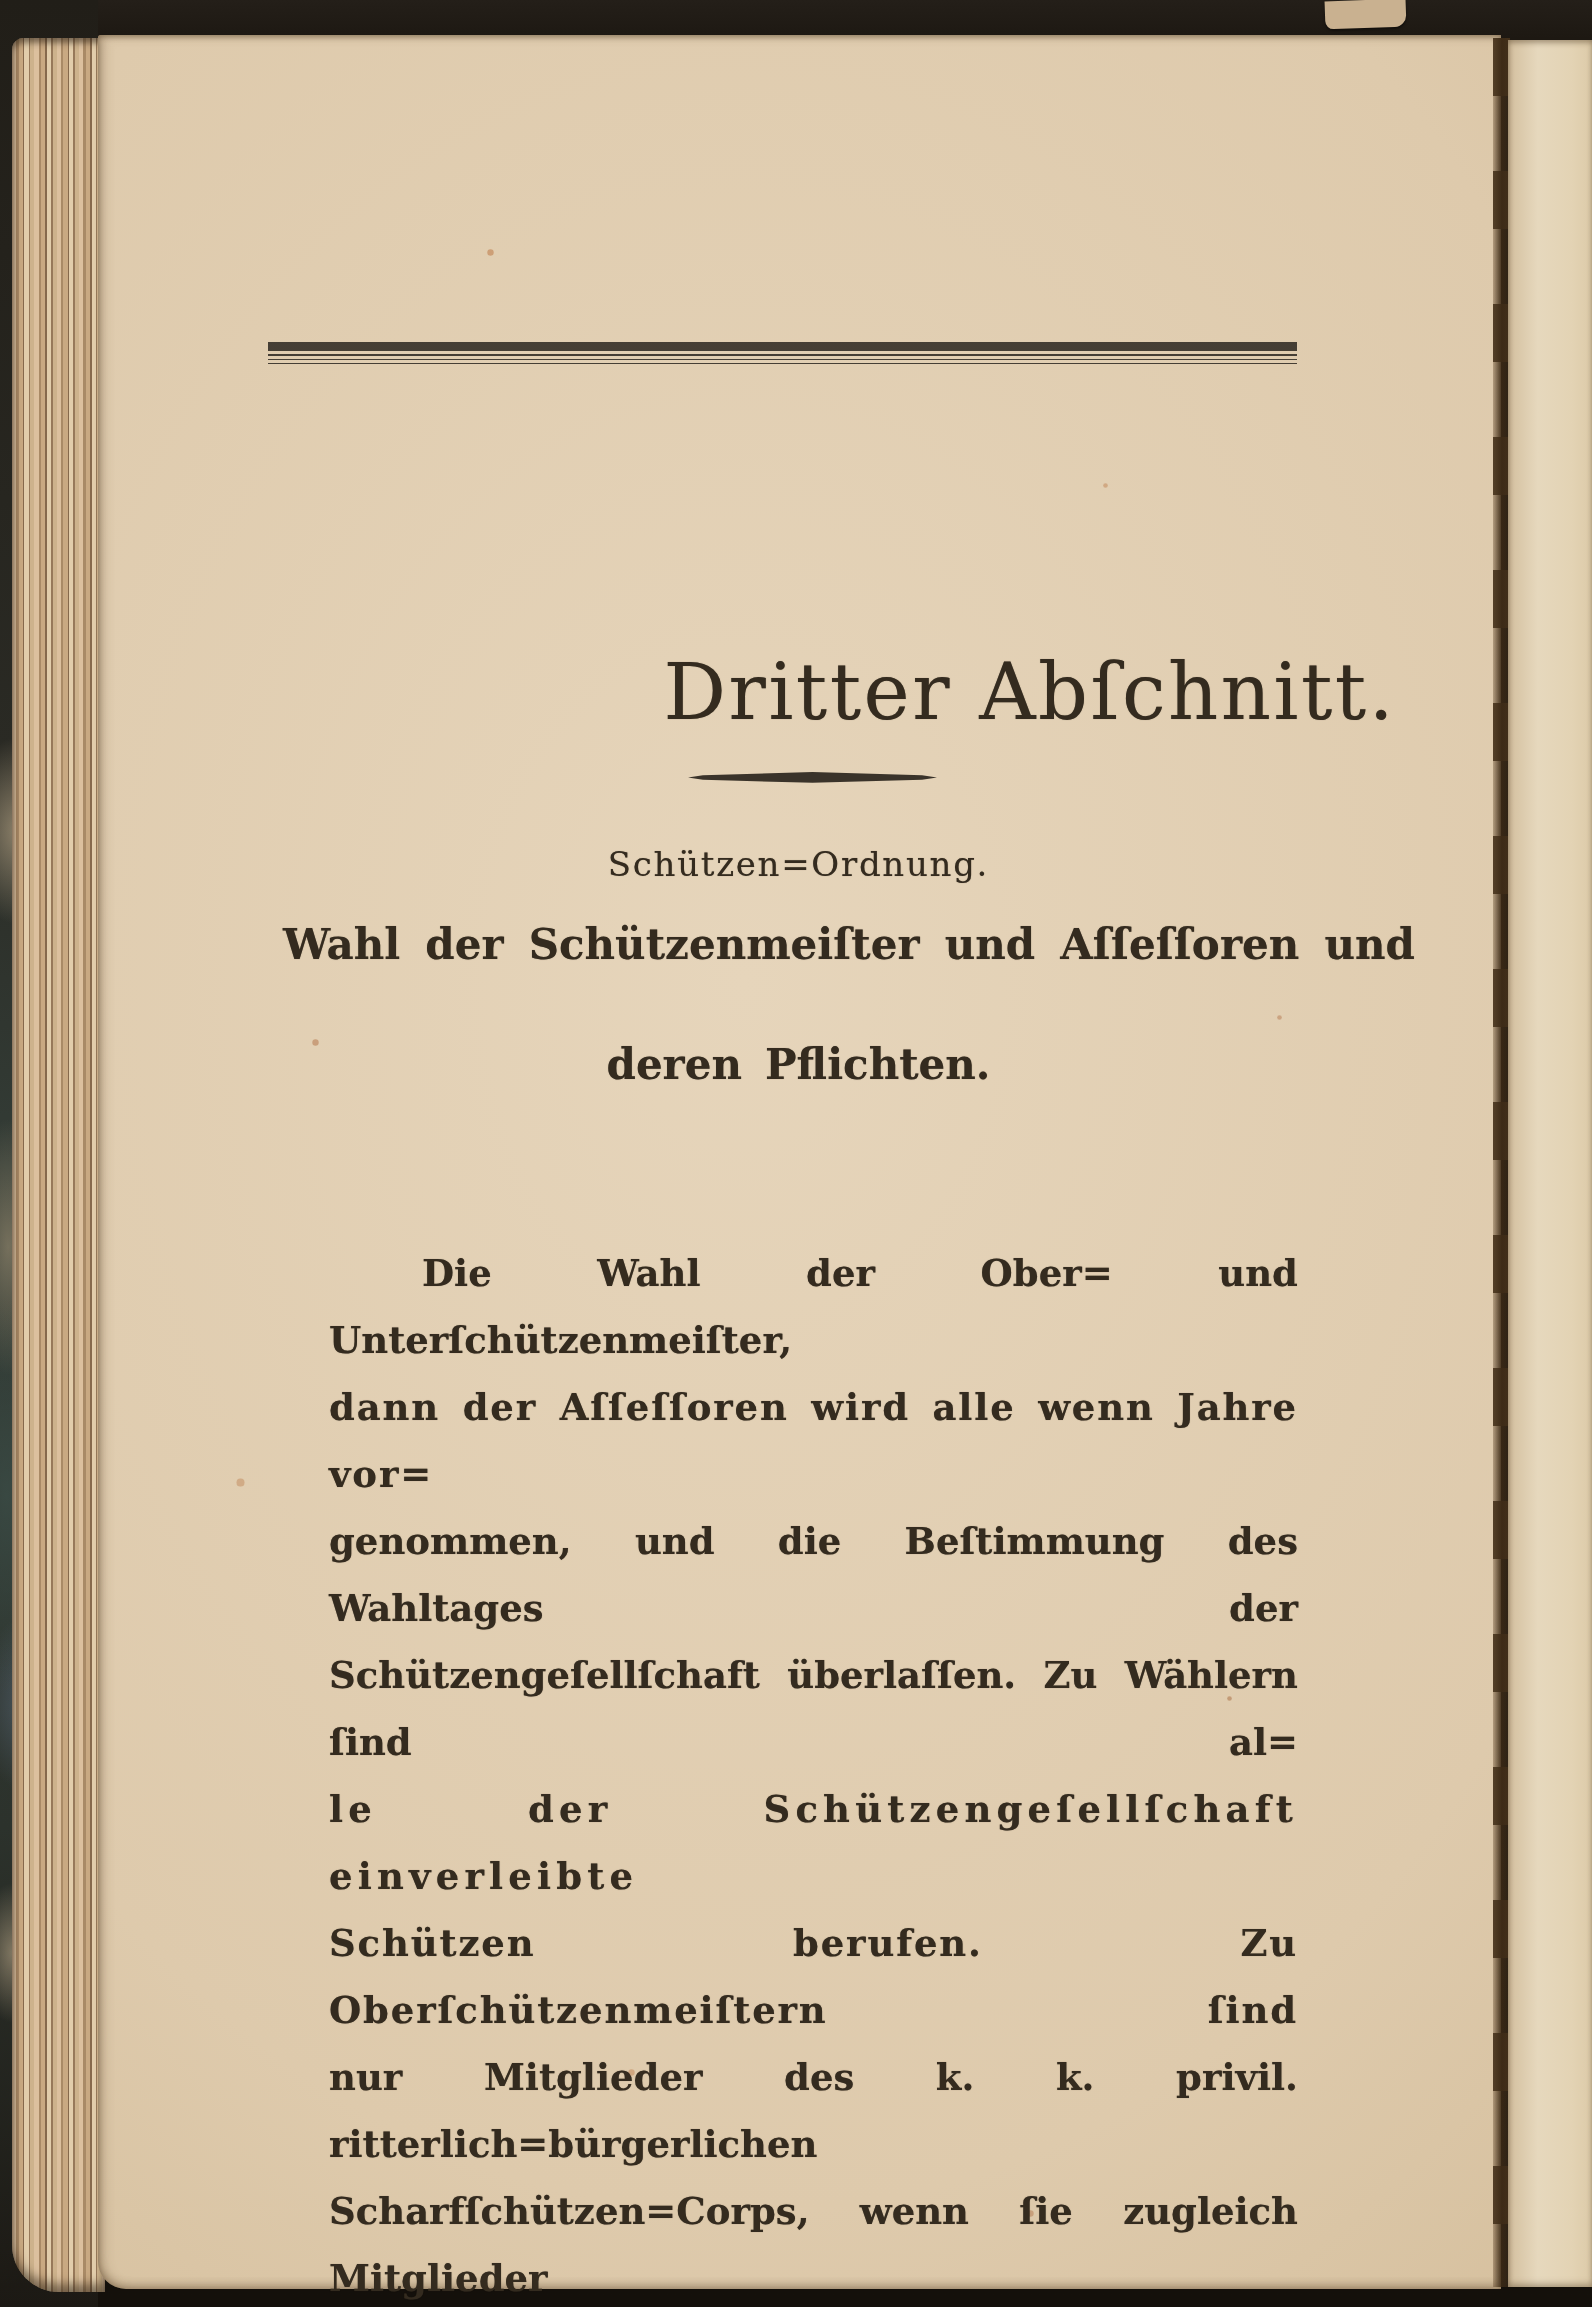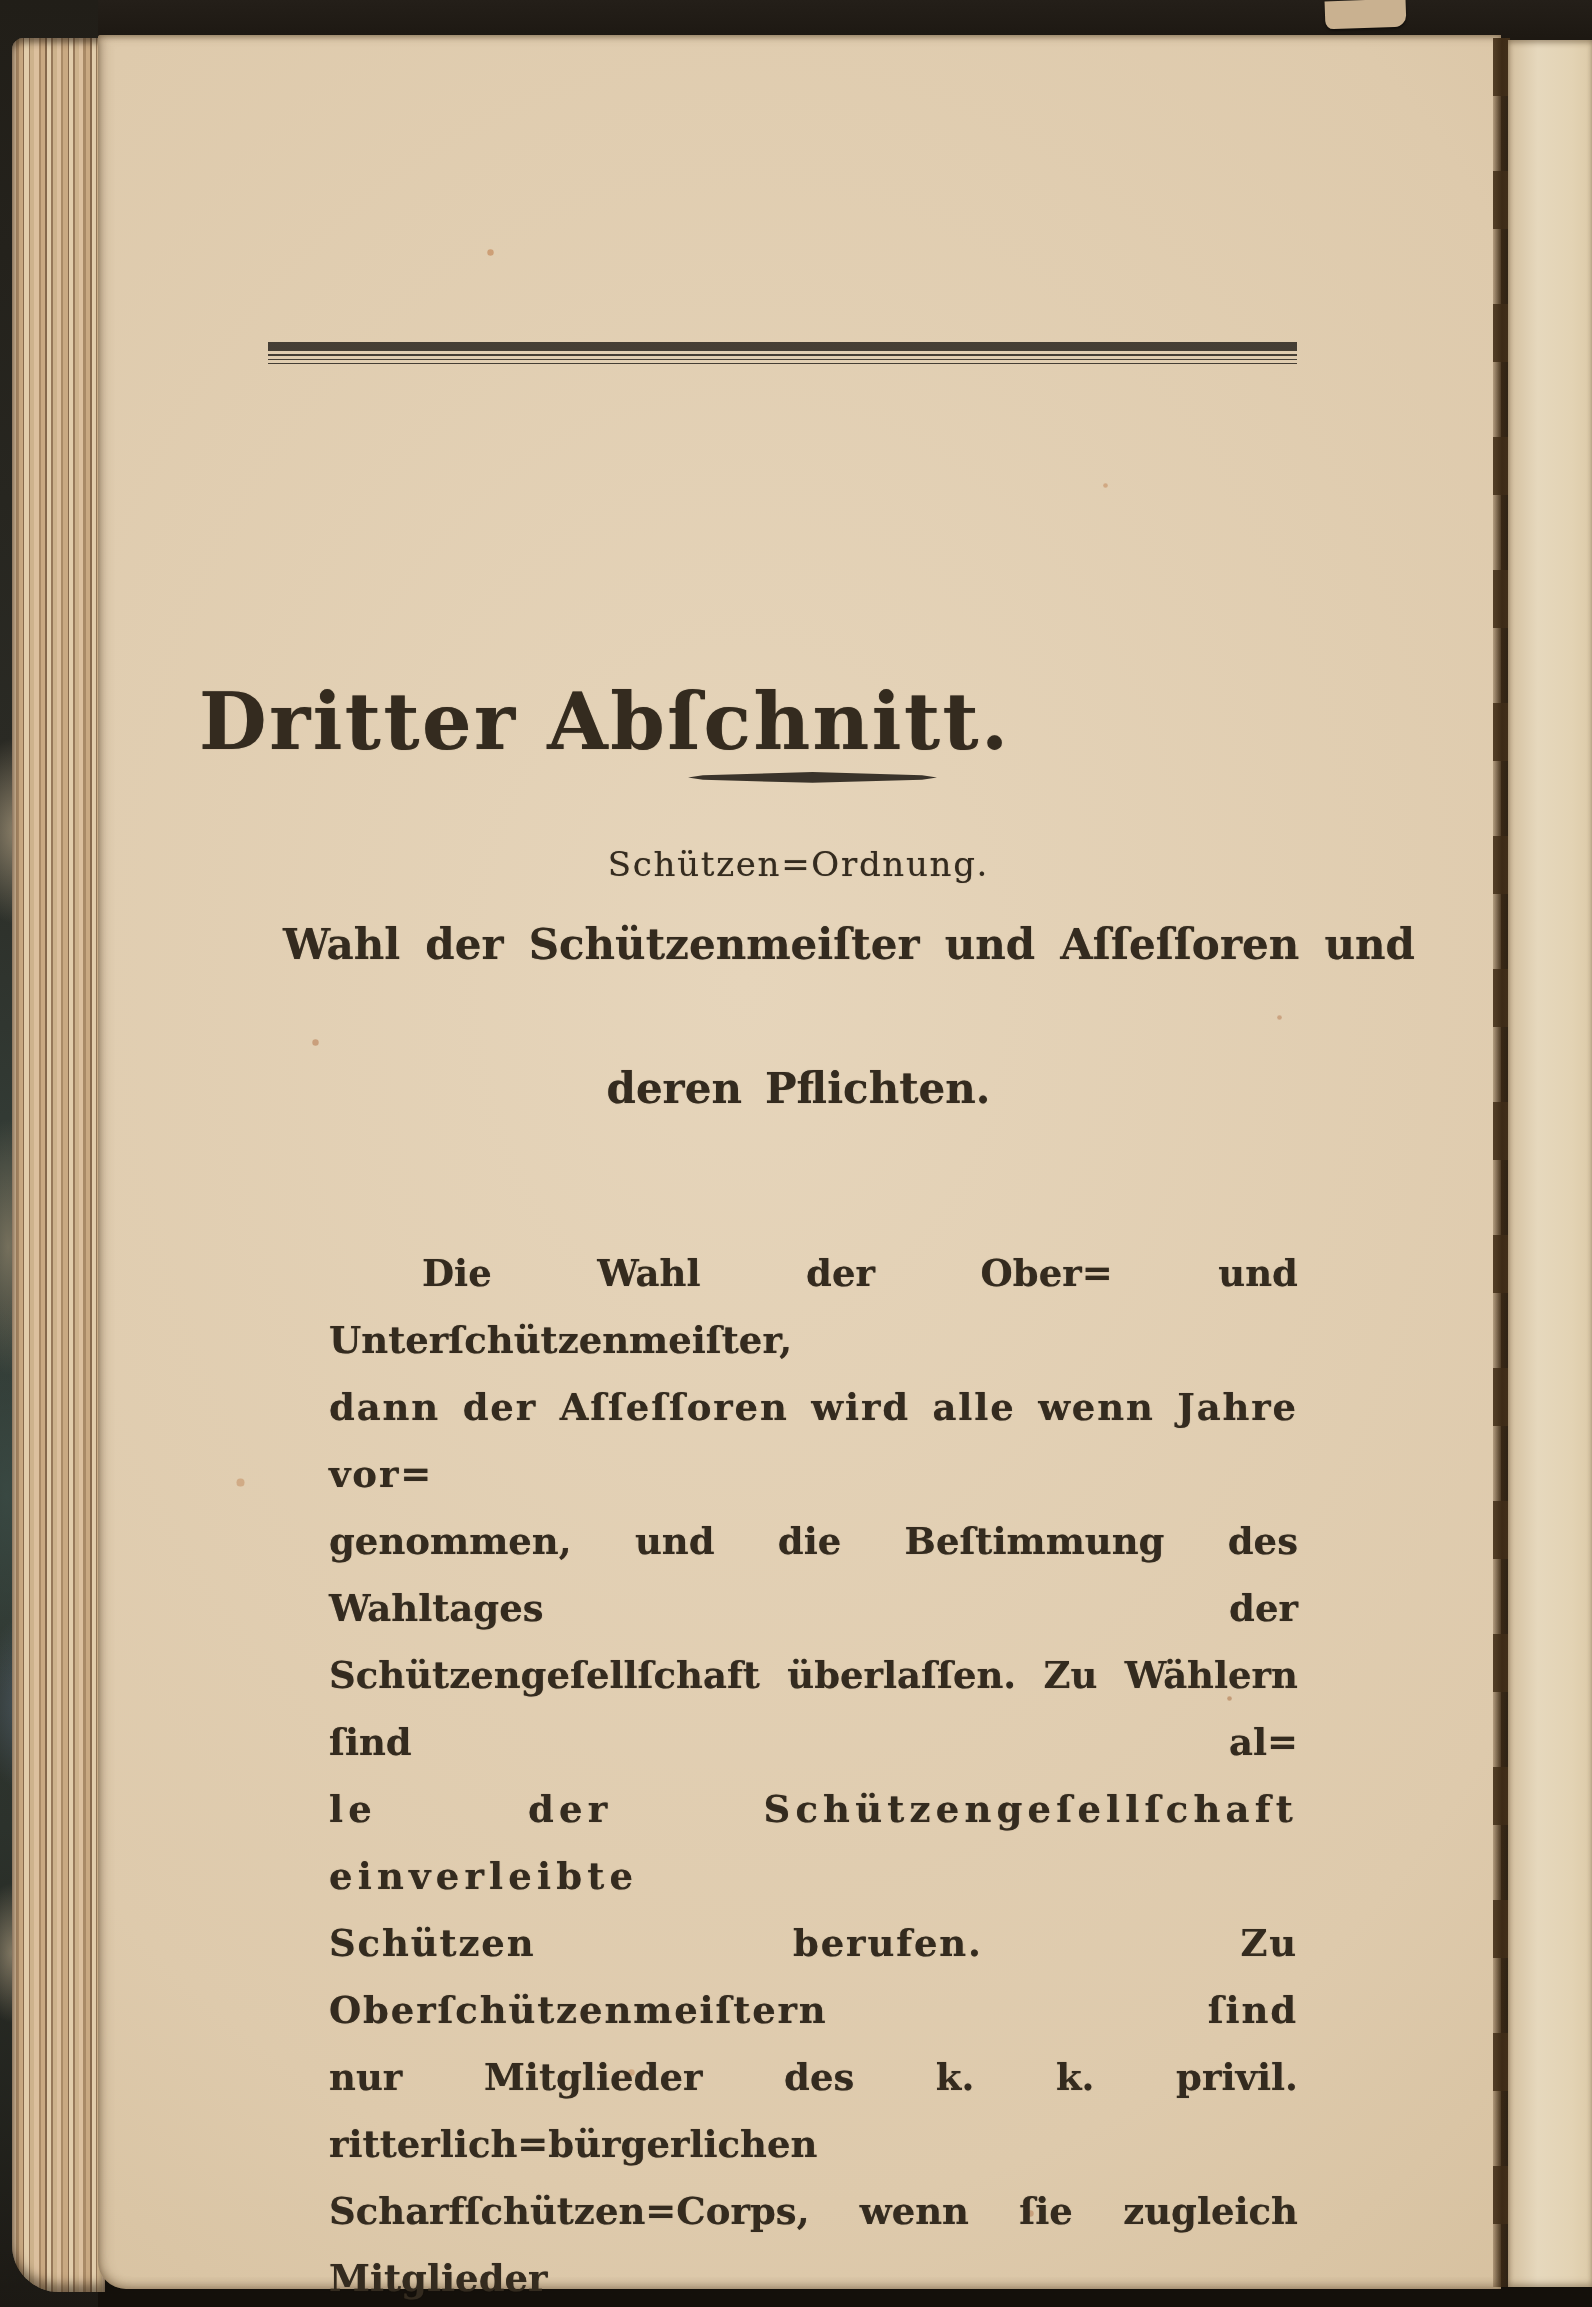--- a/index.html
+++ b/index.html
@@ -67,37 +67,37 @@
   .toprule{
     position:absolute;left:268px;top:342px;width:1029px;height:25px;opacity:.92;
     background:linear-gradient(180deg,
       #38322a 0 9.1px, transparent 9.1px 11.6px,
       #38322a 11.6px 14px, transparent 14px 16.6px,
       #3b352c 16.6px 18.3px, transparent 18.3px 21px,
       #38322a 21px 22.4px, transparent 22.4px 25px);
   }
   .title{
     position:absolute;left:199px;top:647px;width:1197px;
-    font-size:78px;font-weight:bold;text-align:left;letter-spacing:2.5px;white-space:nowrap;margin-top:29px;
+    font-size:78px;font-weight:normal;text-align:right;letter-spacing:2.5px;white-space:nowrap;
   }
   .swellrule{
     position:absolute;left:688px;top:772px;width:249px;height:10.8px;background:#3a332a;
     clip-path:polygon(0 52%,6% 30%,50% 0,94% 30%,100% 52%,94% 72%,50% 100%,6% 72%);
   }
   .subtitle{
     position:absolute;left:283px;top:844px;width:1031px;
     font-size:34px;font-weight:normal;text-align:center;letter-spacing:1.7px;white-space:nowrap;
   }
   .subhead1{
     position:absolute;left:283px;top:920px;width:1031px;
     font-size:42px;font-weight:bold;text-align:center;white-space:nowrap;word-spacing:.25em;
   }
   .subhead2{
     position:absolute;left:283px;top:1040px;width:1031px;
-    font-size:42px;font-weight:bold;text-align:center;white-space:nowrap;word-spacing:.2em;margin-top:24px;
+    font-size:42px;font-weight:bold;text-align:center;white-space:nowrap;word-spacing:.2em;
   }
   .secnum{
     position:absolute;left:283px;top:1147px;width:1031px;
     font-size:48px;font-weight:bold;text-align:center;letter-spacing:3.3px;
   }
   .bodyblock{
     position:absolute;left:329px;top:1240px;width:969px;
     font-size:37px;font-weight:bold;line-height:67px;
   }
   .bline{

